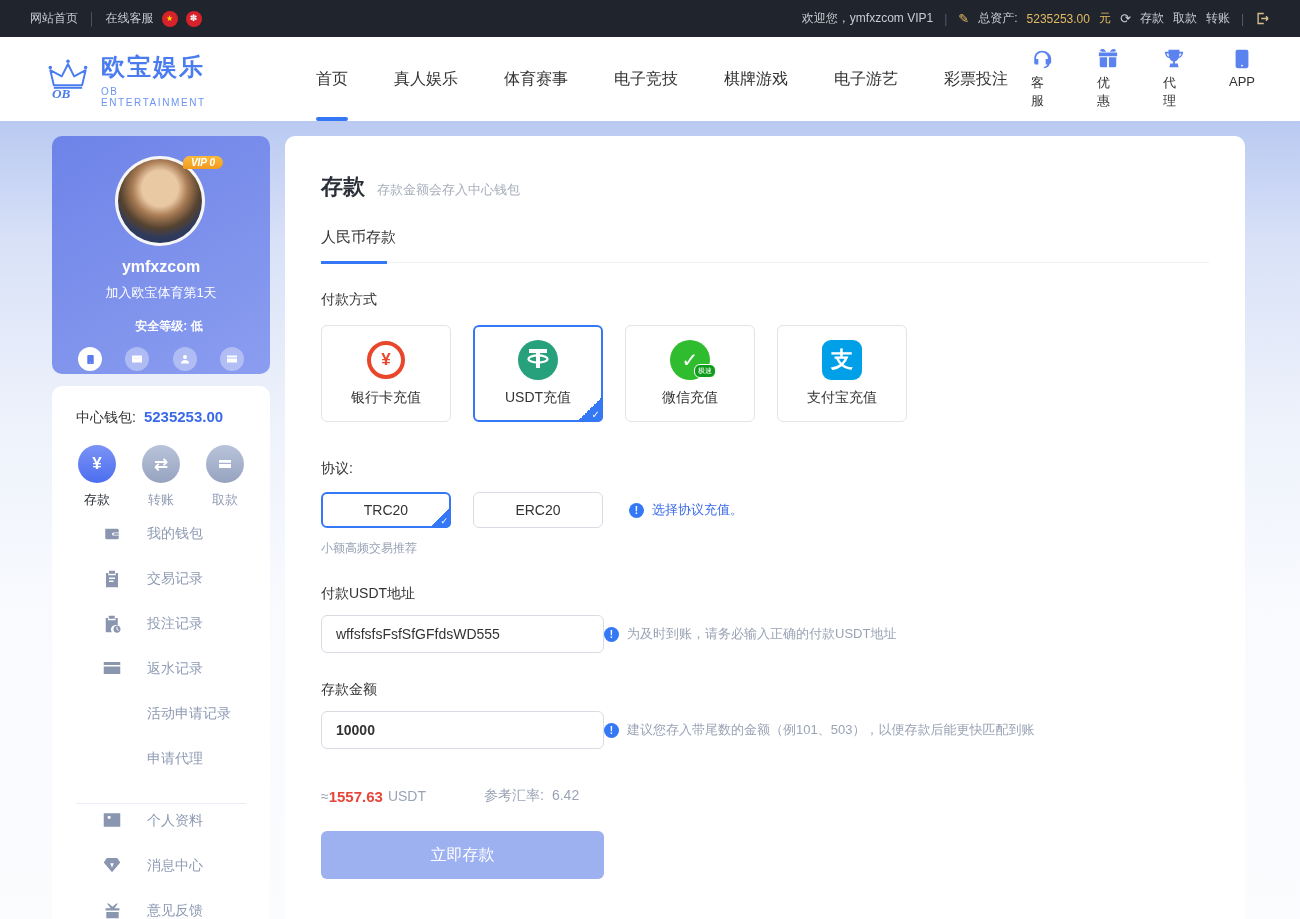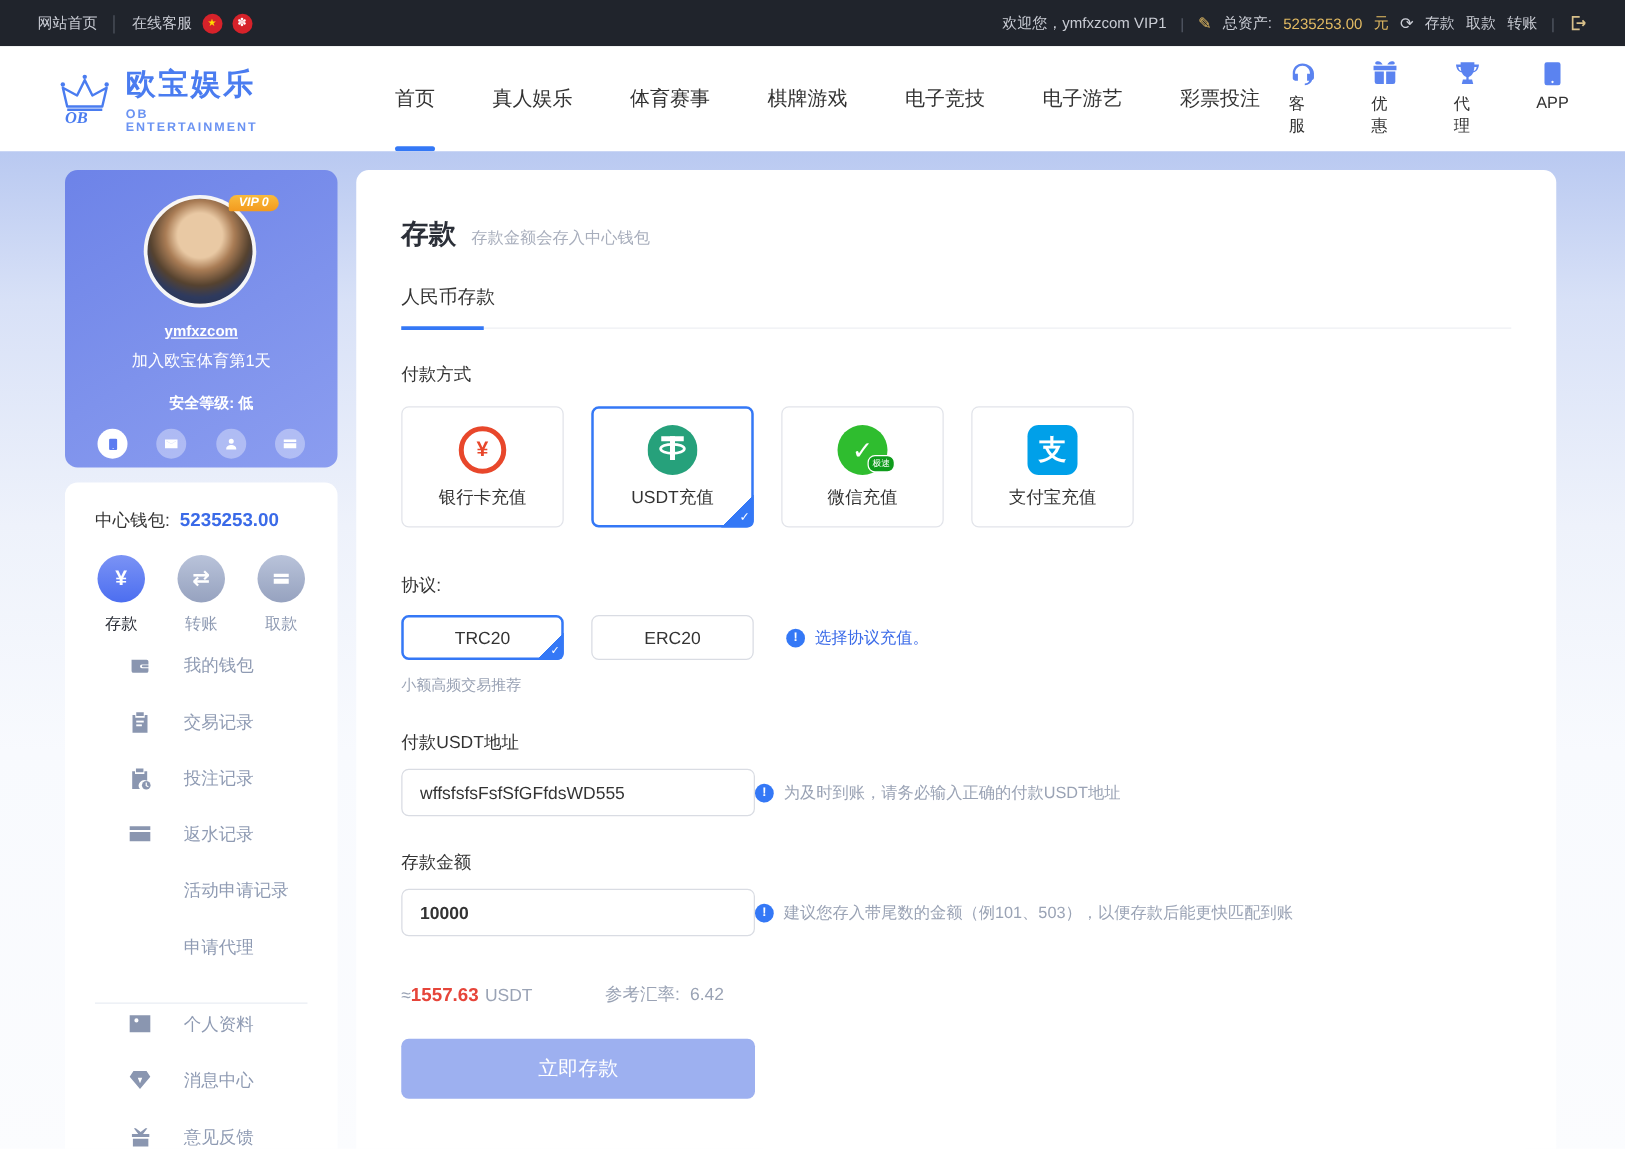--- a/index.html
+++ b/index.html
@@ -15,37 +15,37 @@
   .flag.hk { color:#fff; font-size:9px; }
   .tb-right { margin-left:auto; display:flex; align-items:center; gap:9px;text-align:center; }
   .gold { color:#e3bb63; }
   .tb-icon { font-size:13px; cursor:pointer; }
   .logout-icon { display:flex; align-items:center; cursor:pointer; }
 
   
   .header { height:84px; background:#fff; display:flex; align-items:center; padding:0 45px; }
   .logo { display:flex; align-items:center; gap:10px; cursor:pointer; }
   .logo-text .cn { font-size:24px; font-weight:bold; color:#4a7cf0; letter-spacing:2px; }
-  .logo-text .en { font-size:10px; color:#6b93f2; letter-spacing:1.6px; margin-top:3px;font-weight:bold; }
+  .logo-text .en { font-size:10px; color:#6b93f2; letter-spacing:1.6px; margin-top:3px; }
   .nav { display:flex; margin-left:80px; height:84px; }
   .nav-item { padding:0 23px; display:flex; align-items:center; font-size:16px; color:#333; position:relative; cursor:pointer; white-space:nowrap; }
   .nav-item .bar { display:none; }
   .nav-item.active .bar { display:block; position:absolute; left:50%; transform:translateX(-50%); bottom:0; width:32px; height:4px; background:#3478f6; border-radius:2px; }
   .hicons { margin-left:auto; display:flex; gap:44px; }
   .hicon { display:flex; flex-direction:column; align-items:center; gap:4px; font-size:13px; color:#333; cursor:pointer; }
 
   
   .content { position:relative; height:809px; background:linear-gradient(180deg,#b9c9f1 0,#d8e1f7 120px,#eef2fb 300px,#f8fafe 480px,#fbfcfe 100%); }
 
   
   .user-card { position:absolute; left:52px; top:15px; width:218px; height:238px; border-radius:10px; background:linear-gradient(150deg,#6d83e8 0%,#7e92ec 55%,#8b9df0 100%); text-align:center; color:#fff; padding-top:20px; }
   .avatar-wrap { position:relative; width:92px; margin:0 auto; }
   .avatar { width:90px; height:90px; border-radius:50%; border:3px solid rgba(255,255,255,.95); background:radial-gradient(circle at 50% 35%,#e9c9a4 0 26%,#a97c55 40%,#55422f 58%,#2e3a5e 72%,#23304f 100%); cursor:pointer; }
   .vip-badge { position:absolute; top:0; right:-16px; background:linear-gradient(180deg,#f9bb3c,#f39a1e); border-radius:9px 9px 9px 2px; padding:1px 8px; font-size:10px; font-style:italic; font-weight:bold; color:#fff; }
-  .uc-name { margin-top:12px; font-size:12px; font-weight:bold;text-decoration:underline; }
+  .uc-name { margin-top:12px; font-size:16px; font-weight:bold; }
   .uc-join { margin-top:8px; font-size:13px; }
   .uc-sec { margin-top:16px; font-size:12px; font-weight:bold;padding-left:16px; }
   .uc-icons { margin-top:12px; display:flex; justify-content:space-between; padding:0 26px; }
   .uc-circle { width:24px; height:24px; border-radius:50%; background:rgba(255,255,255,.35); display:flex; align-items:center; justify-content:center; cursor:pointer; }
   .uc-circle.on { background:#fff; }
 
   
   .wallet-panel { position:absolute; left:52px; top:265px; width:218px; height:544px; background:#fff; border-radius:10px; padding-top:22px; }
   .wp-row { padding-left:24px; font-size:14px; color:#333; display:flex; align-items:baseline; gap:8px; }
   .wp-value { font-size:15px; font-weight:bold; color:#3a6ae8; cursor:pointer; }
@@ -154,24 +154,24 @@
         <span>首页</span>
         <span class="bar"></span>
       </div>
     <div class="nav-item">
         <span>真人娱乐</span>
       </div>
     <div class="nav-item">
         <span>体育赛事</span>
       </div>
     <div class="nav-item">
+        <span>电子竞技</span>
+      </div>
+    <div class="nav-item">
         <span>棋牌游戏</span>
-      </div>
-    <div class="nav-item">
-        <span>电子竞技</span>
       </div>
     <div class="nav-item">
         <span>电子游艺</span>
       </div>
     <div class="nav-item">
         <span>彩票投注</span>
       </div>
   </div>
   <div class="hicons">
     <div class="hicon">

